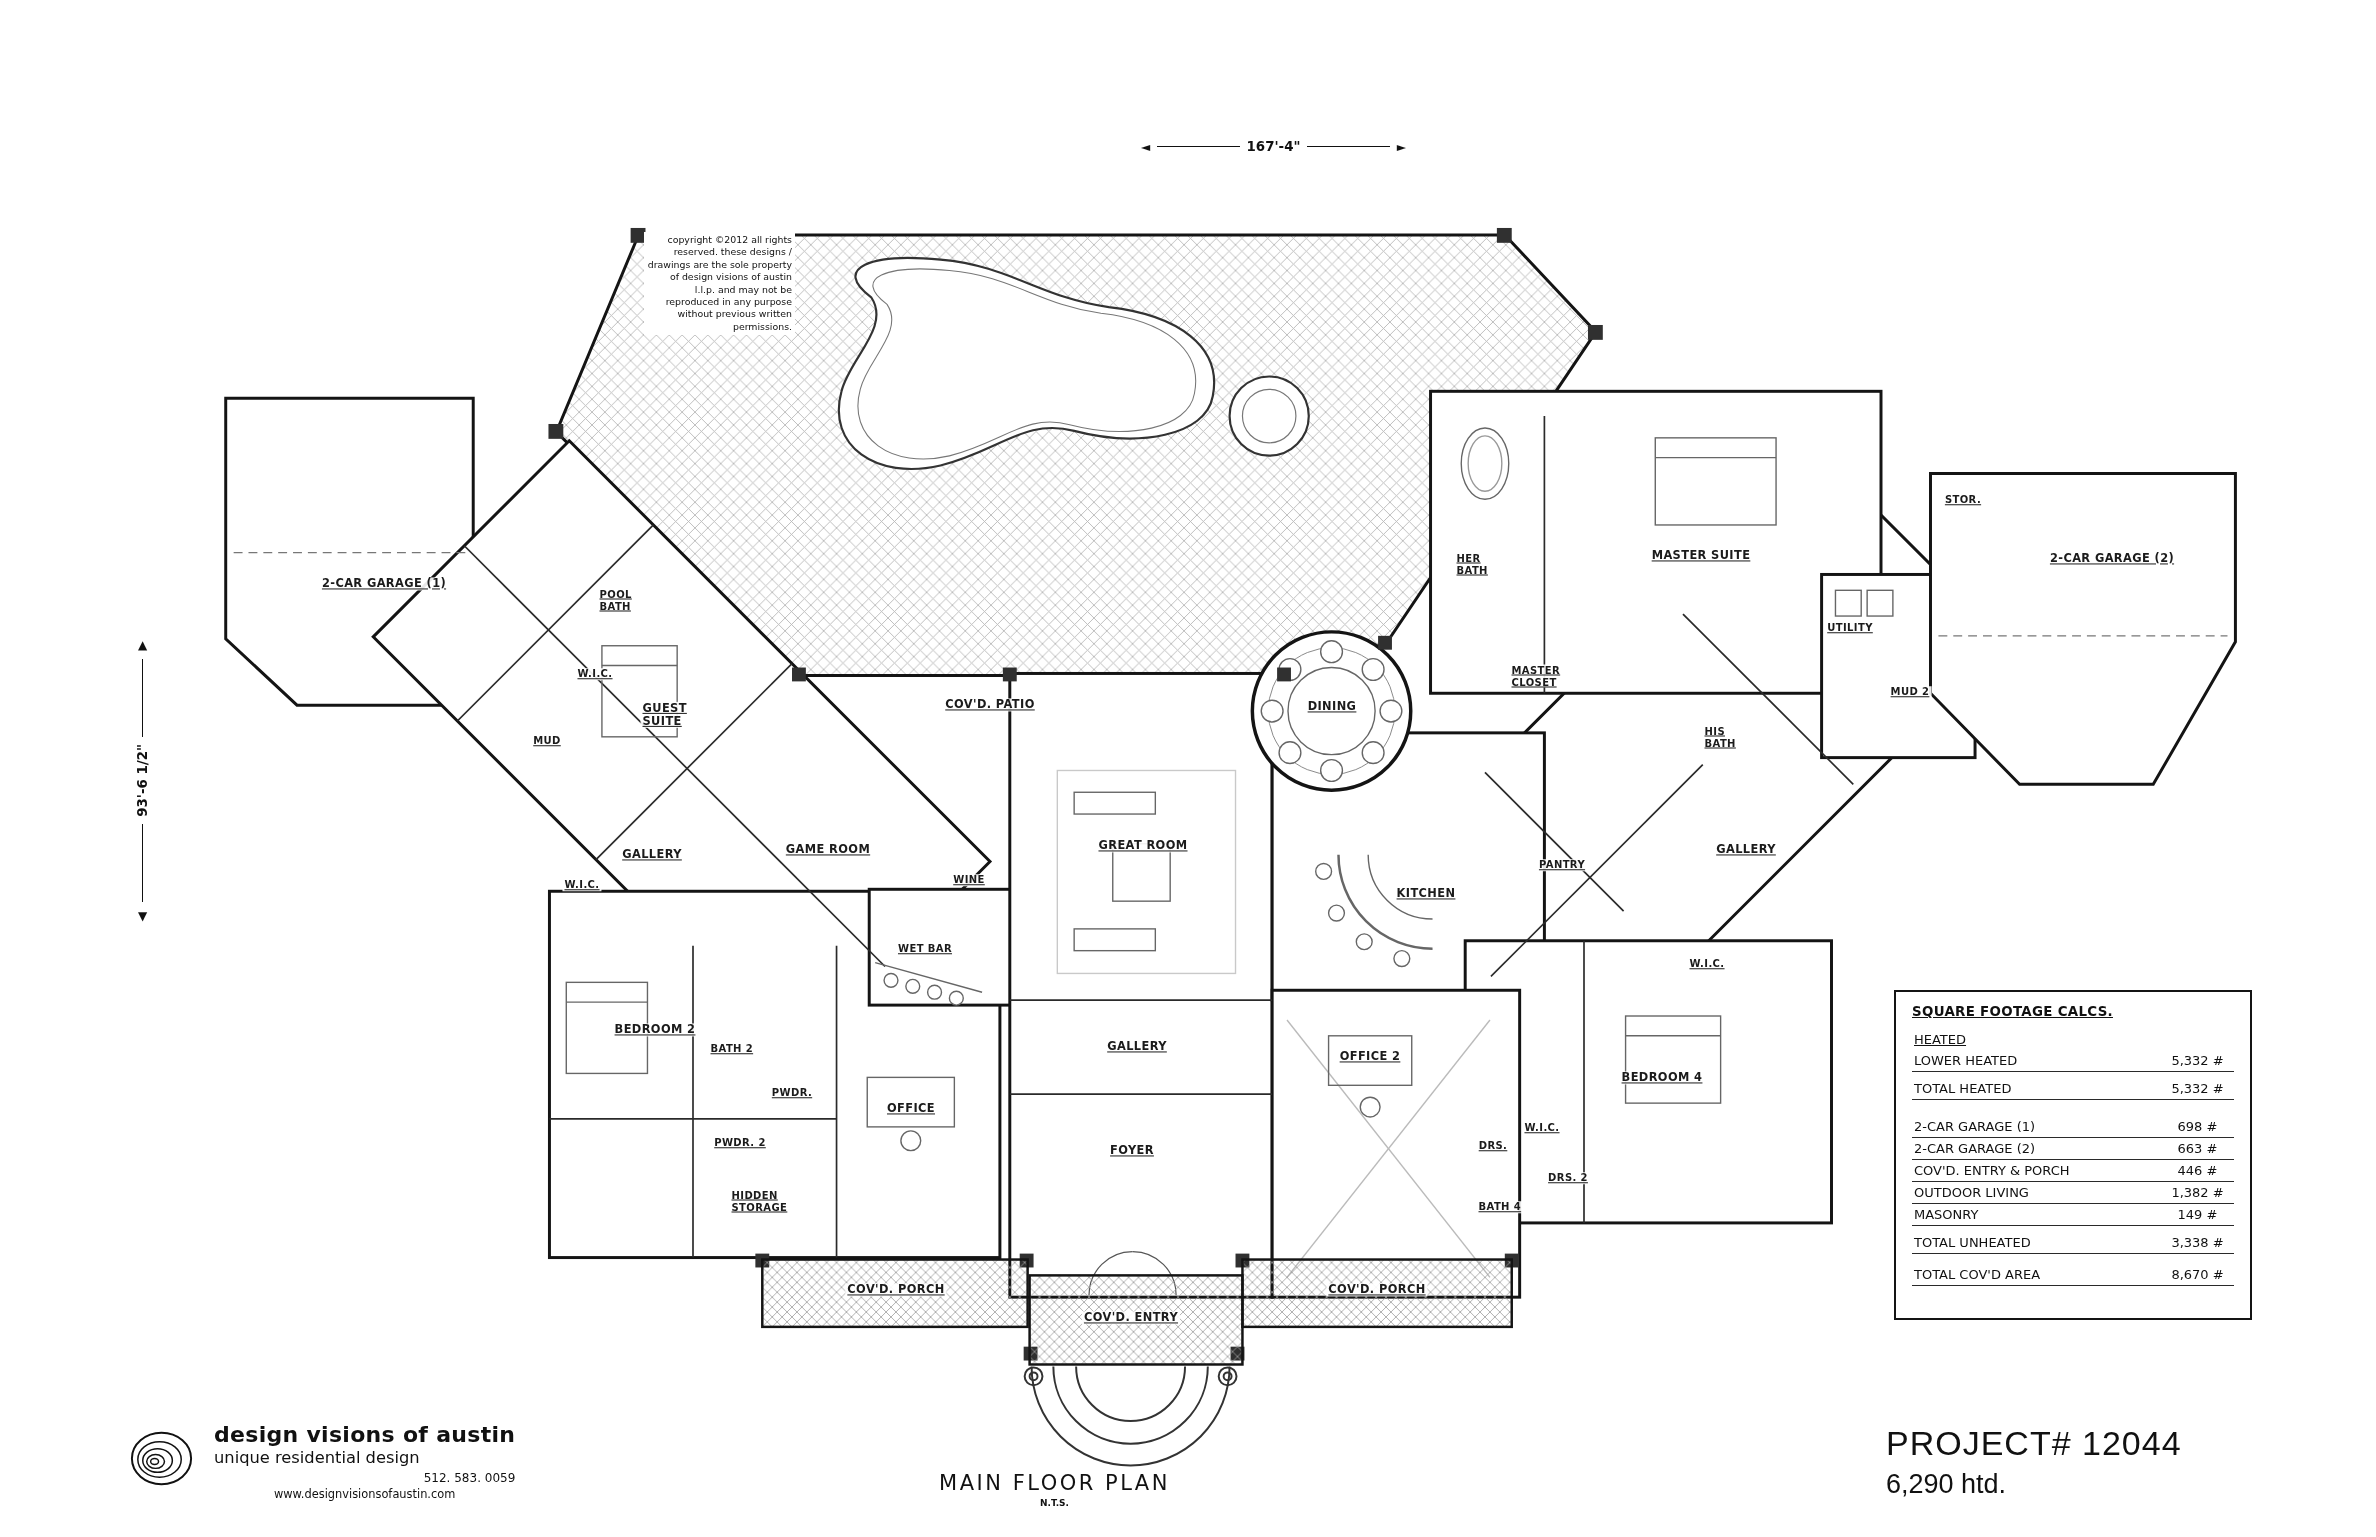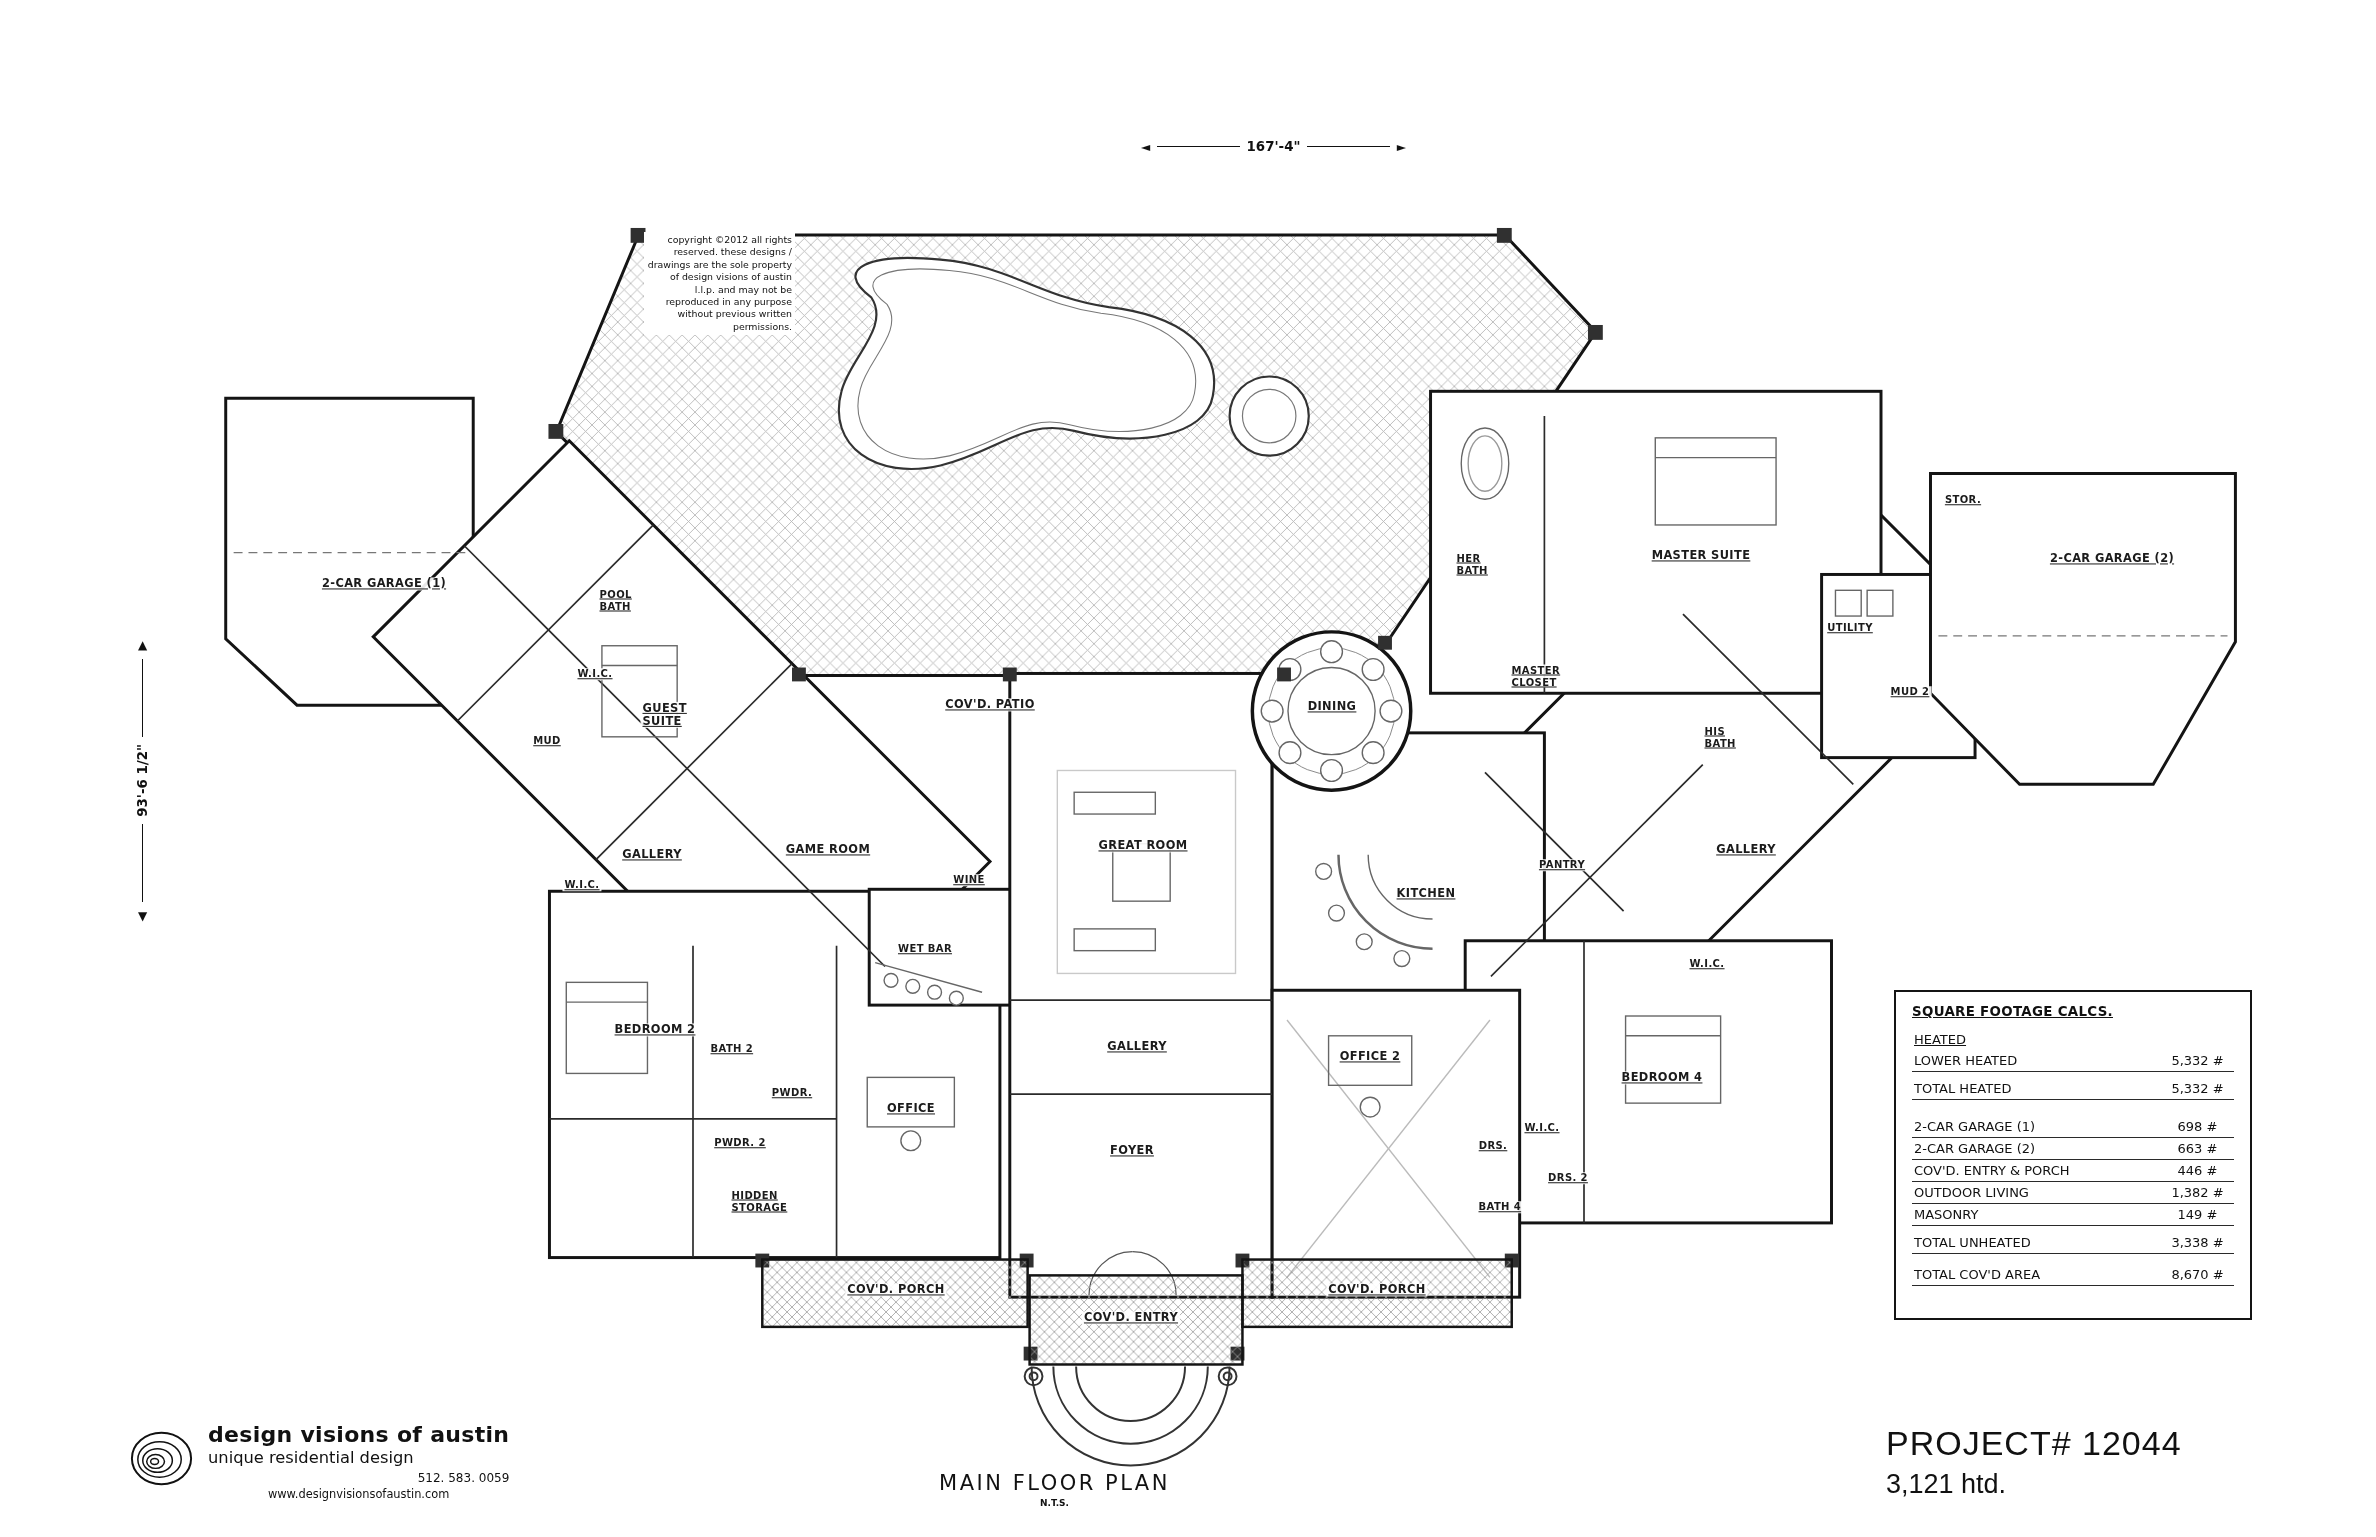--- a/index.html
+++ b/index.html
@@ -34,21 +34,21 @@
   .sqft .row .v{min-width:69px;text-align:center;}
   .sqft .row.nb{border-bottom:none;}
   .sqft .row.g6{margin-top:6px;}
   .sqft .row.g16{margin-top:16px;}
   .sqft .row.g26{margin-top:10px;}
   .sqft .row.hd .l{text-decoration:underline;}
   
   .proj{position:absolute;left:1886px;top:1424px;font-family:"Liberation Sans",sans-serif;}
   .proj .p1{font-size:34px;letter-spacing:1px;}
   .proj .p2{font-size:27px;margin-top:6px;}
-  .logo{position:absolute;left:125px;top:1422px;display:flex;gap:10px;align-items:flex-start;}
+  .logo{position:absolute;left:125px;top:1422px;display:flex;gap:16px;align-items:flex-start;}
   .logo .lt .l1{font-size:22px;font-weight:700;letter-spacing:0.3px;}
   .logo .lt .l2{font-size:16.3px;margin-top:1px;}
   .logo .lt .l3{font-size:12px;margin-top:4px;text-align:right;}
   .logo .lt .l4{font-size:11.4px;margin-top:2px;text-align:center;}
   .title{position:absolute;left:886px;top:1471px;width:337px;text-align:center;}
   .title .t1{font-size:21px;letter-spacing:2.5px;font-weight:500;}
   .title .t2{font-size:9px;margin-top:3px;font-weight:700;}
 </style>
 </head>
 <body>
@@ -312,21 +312,21 @@
     </div>
   </div>
 
   <div class="title">
     <div class="t1">MAIN FLOOR PLAN</div>
     <div class="t2">N.T.S.</div>
   </div>
 
   <div class="proj">
     <div class="p1">PROJECT# 12044</div>
-    <div class="p2">3,121 htd.</div>
+    <div class="p2">6,290 htd.</div>
   </div>
 
   <div class="logo">
     <svg width="73" height="73" viewBox="0 0 74 74">
       <g fill="none" stroke="#111">
         <ellipse cx="37" cy="37" rx="30" ry="26" stroke-width="2"></ellipse>
         <ellipse cx="35" cy="38" rx="22" ry="18" stroke-width="1.5"></ellipse>
         <ellipse cx="33" cy="39" rx="15" ry="12" stroke-width="1.5"></ellipse>
         <ellipse cx="31" cy="40" rx="9" ry="7" stroke-width="1.5"></ellipse>
         <ellipse cx="30" cy="40" rx="4" ry="3" stroke-width="1.5"></ellipse>

